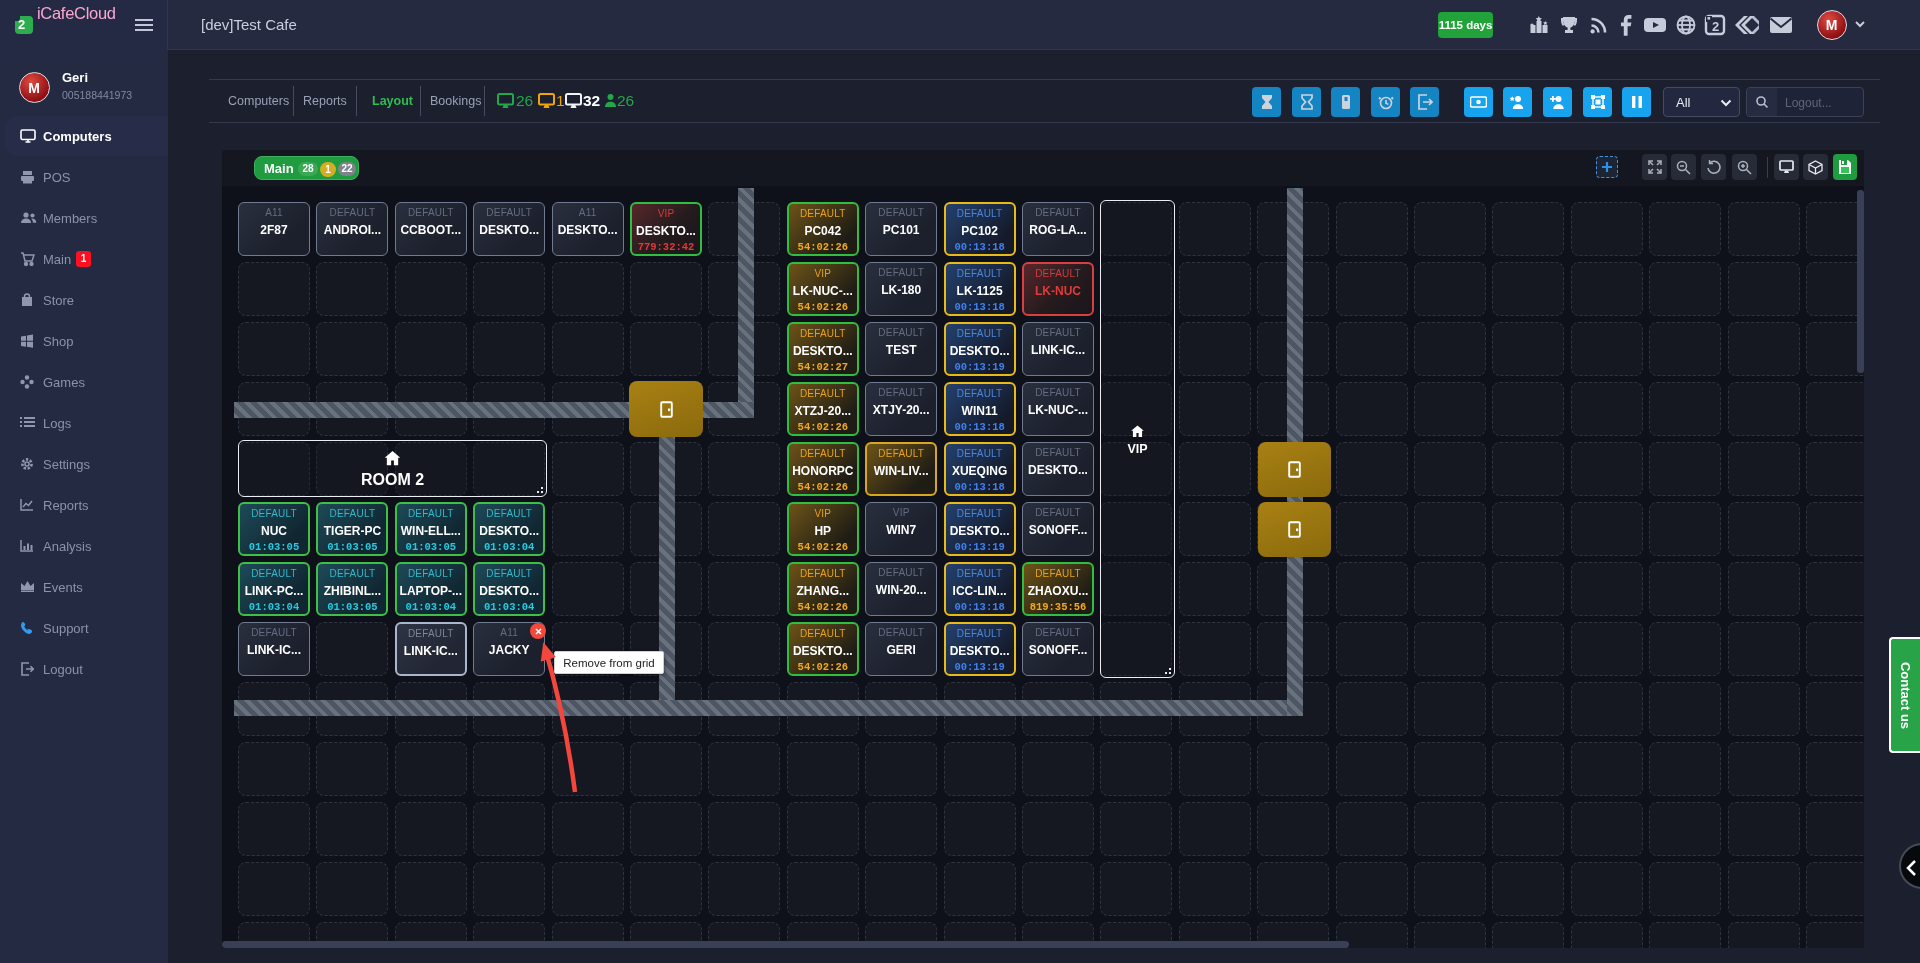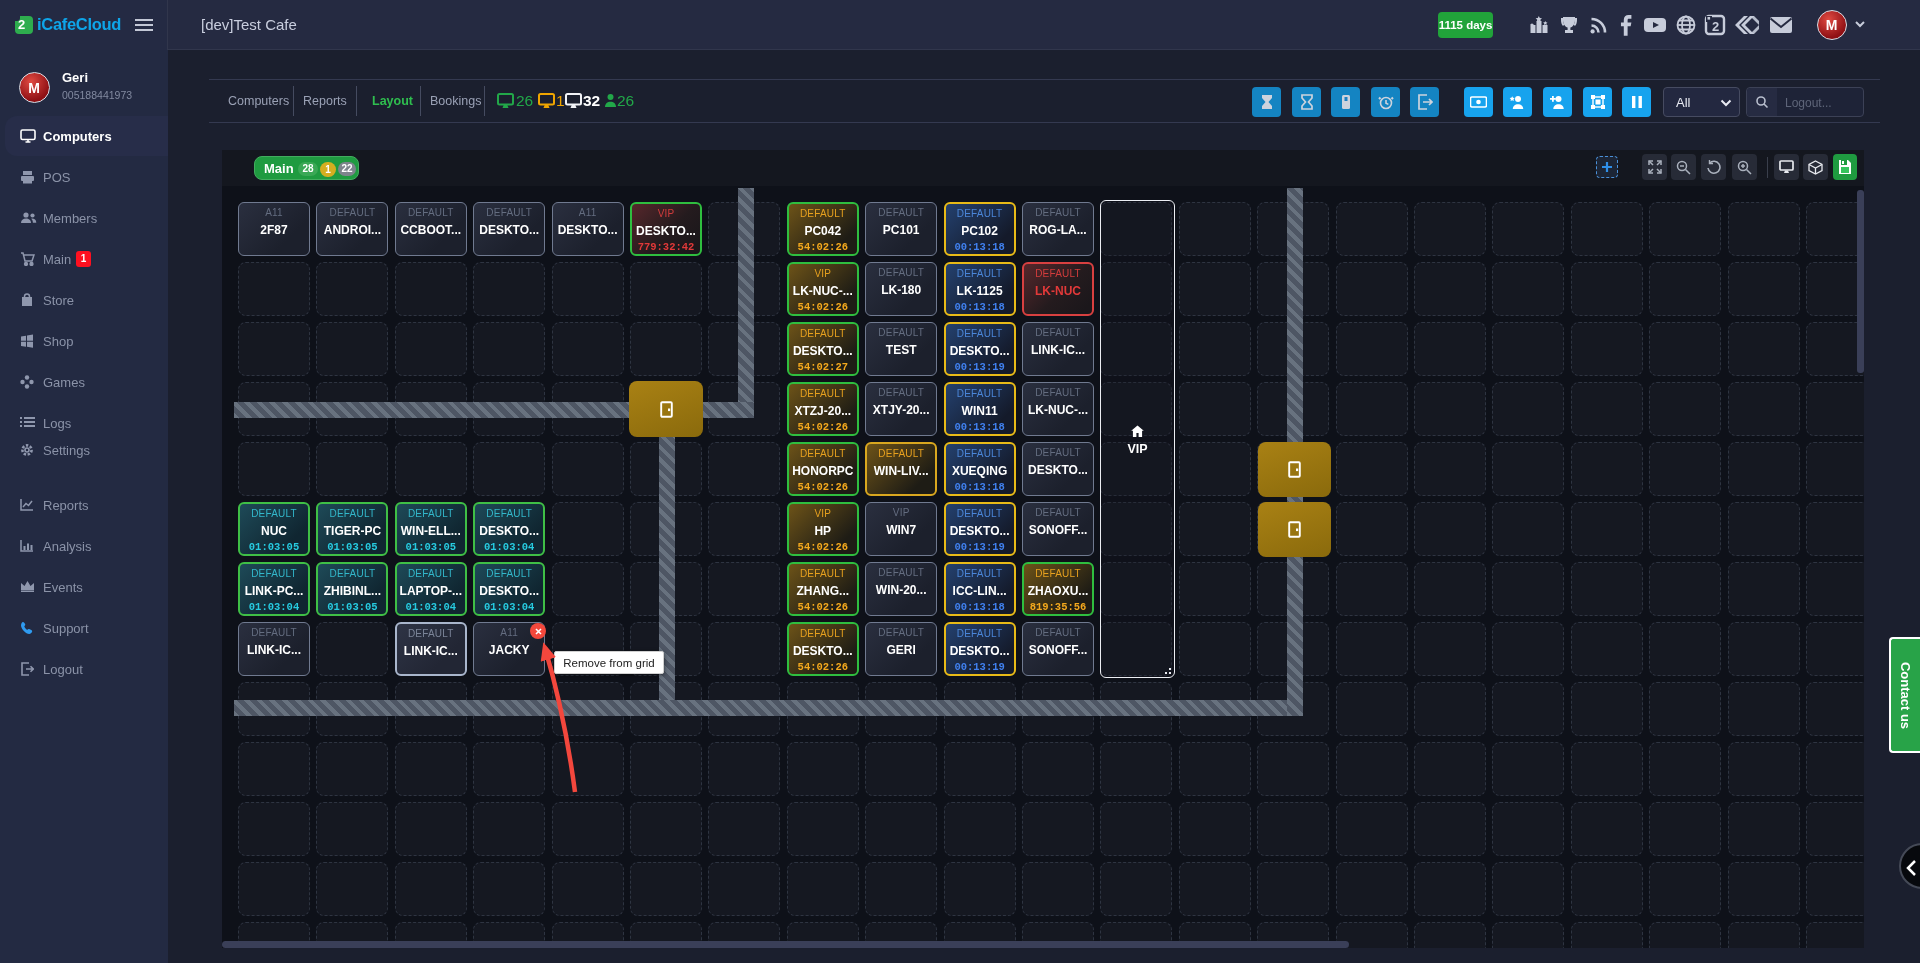--- a/index.html
+++ b/index.html
@@ -43,21 +43,21 @@
 .grip{position:absolute;right:3px;bottom:3px;width:8px;height:8px}
 .grip i{position:absolute;width:2px;height:2px;background:#e8eaf0}
 </style></head>
 <body>
 
 <div id="header"></div>
 <div id="hdrlogo">
  <div class="abs" style="left:15px;top:16px;width:18px;height:18px;background:#2ead4e;border-radius:4px"></div>
  <div class="abs" style="left:18px;top:17px;color:#fff;font-size:13px;font-weight:bold">2</div>
  <div class="abs" style="left:15px;top:16px;width:5px;height:5px;background:#242a43;border-radius:0 0 3px 0"></div>
- <div class="abs" style="left:37px;top:15px;color:#0ea5e9;font-size:16.5px;font-weight:bold;letter-spacing:-0.3px">iCafeCloud</div>
+ <div class="abs" style="left:37px;top:4px;color:#f9a8d4;font-size:16.5px;font-weight:normal;letter-spacing:-0.3px">iCafeCloud</div>
 </div>
 <div class="abs" style="left:135px;top:19px;width:18px;height:12px;border-top:2px solid #c3c8d6;border-bottom:2px solid #c3c8d6">
  <div style="margin-top:3px;height:2px;background:#c3c8d6"></div>
   </div>
 <div class="abs" style="left:201px;top:16px;color:#c9cede;font-size:15px">[dev]Test Cafe</div>
 <div class="abs" style="left:1438px;top:12px;width:55px;height:26px;background:#21a33a;border-radius:4px;color:#fff;font-size:11.5px;font-weight:bold;text-align:center;line-height:26px;white-space:nowrap">1115 days</div>
 <div class="abs" style="left:1528px;top:14px;width:22px;height:22px"><svg width="22" height="22" viewBox="0 0 22 22">
       <g fill="#c7ccda">
         <rect x="2.5" y="11" width="5" height="8"></rect>
         <rect x="8.5" y="7" width="5" height="12"></rect>
@@ -198,21 +198,21 @@
           <rect x="0" y="1" width="2" height="2"></rect>
           <rect x="4" y="1" width="11" height="2"></rect>
           <rect x="0" y="5" width="2" height="2"></rect>
           <rect x="4" y="5" width="11" height="2"></rect>
           <rect x="0" y="9" width="2" height="2"></rect>
           <rect x="4" y="9" width="11" height="2"></rect>
         </g>
       </svg>
       <span class="lbl">Logs</span>
     </div>
-<div class="mitem" style="top:380px">
+<div class="mitem" style="top:394px">
       <svg width="14" height="14" viewBox="0 0 14 14">
         <g stroke="#8f97ad" fill="none">
           <circle cx="7" cy="7" r="4.6" stroke-width="2.6" stroke-dasharray="2.4 1.6"></circle>
           <circle cx="7" cy="7" r="2" stroke-width="1.6"></circle>
         </g>
       </svg>
       <span class="lbl">Settings</span>
     </div>
 <div class="mitem" style="top:435px">
       <svg width="14" height="13" viewBox="0 0 14 13">
@@ -716,20 +716,31 @@
       <div class="cell" style="left:1348.8px;top:736px"></div>
       <div class="cell" style="left:1427.2px;top:736px"></div>
       <div class="cell" style="left:1505.6px;top:736px"></div>
       <div class="cell" style="left:1584.0px;top:736px"></div>
 
 <div class="wall" style="left:516px;top:2px;width:16px;height:230px"></div>
 <div class="wall" style="left:12px;top:216px;width:520px;height:16px"></div>
 <div class="wall" style="left:437px;top:251px;width:16px;height:279px"></div>
 <div class="wall" style="left:12px;top:514px;width:1069px;height:16px"></div>
 <div class="wall" style="left:1065px;top:2px;width:16px;height:528px"></div>
+<div class="room" style="left:16px;top:254px;width:309px;height:57px">
+        <svg width="21" height="21" viewBox="0 0 20 20">
+          <path d="M10 2.8 2.6 9.2h2v7.3h4.1v-4.6h2.6v4.6h4.1V9.2h2z" fill="#fff"></path>
+        </svg>
+        <div style="font-size:16px;font-weight:bold;margin-top:2px">ROOM 2</div>
+        <div class="grip">
+          <i style="right:0;bottom:0"></i>
+          <i style="right:4px;bottom:0"></i>
+          <i style="right:0;bottom:4px"></i>
+        </div>
+      </div>
 <div class="room" style="left:878px;top:14px;width:75px;height:478px">
         <svg width="17" height="17" viewBox="0 0 20 20">
           <path d="M10 2.8 2.6 9.2h2v7.3h4.1v-4.6h2.6v4.6h4.1V9.2h2z" fill="#fff"></path>
         </svg>
         <div style="font-size:12.5px;font-weight:bold;margin-top:2px">VIP</div>
         <div class="grip">
           <i style="right:0;bottom:0"></i>
           <i style="right:4px;bottom:0"></i>
           <i style="right:0;bottom:4px"></i>
         </div>

